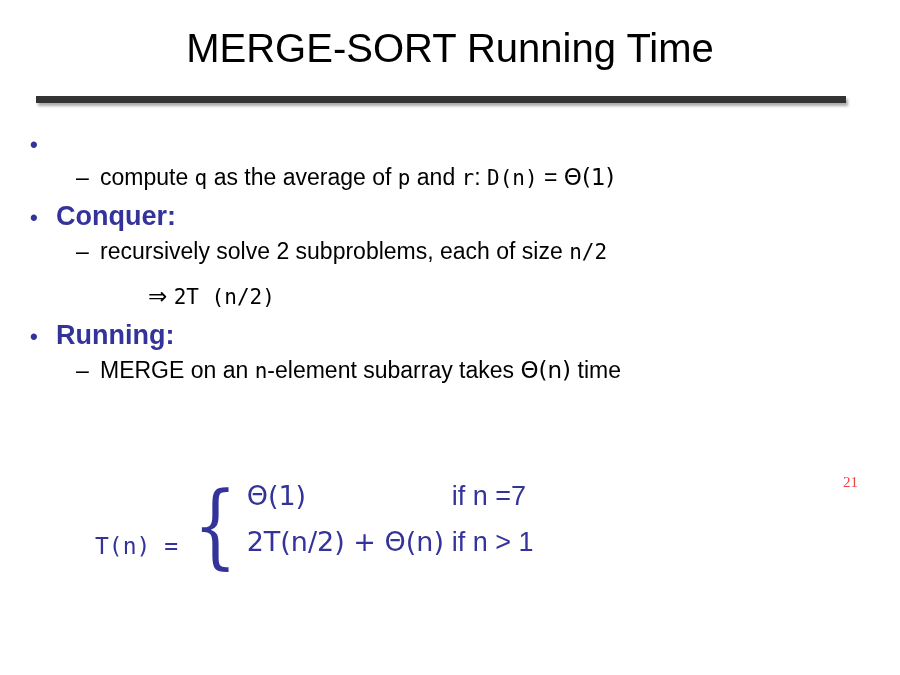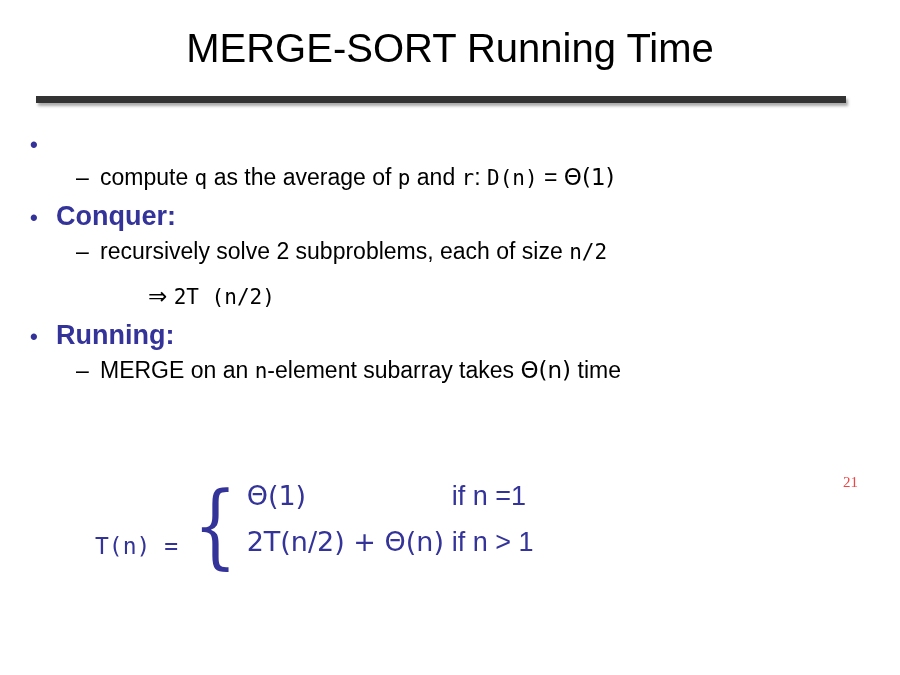--- a/index.html
+++ b/index.html
@@ -176,21 +176,21 @@
     </div>
 
   </div>
 
   <div class="formula">
     <span class="lhs">T(n) =</span>
     <span class="brace">{</span>
     <span class="cases">
       <span class="caserow">
         <span class="caseexpr sym">Θ(1)</span>
-        <span class="casecond">if n =1</span>
+        <span class="casecond">if n =7</span>
       </span>
       <span class="caserow">
         <span class="caseexpr sym">2T(n/2) + Θ(n)</span>
         <span class="casecond">if n &gt; 1</span>
       </span>
     </span>
   </div>
 
   <div class="pagenum">21</div>
 </div>

